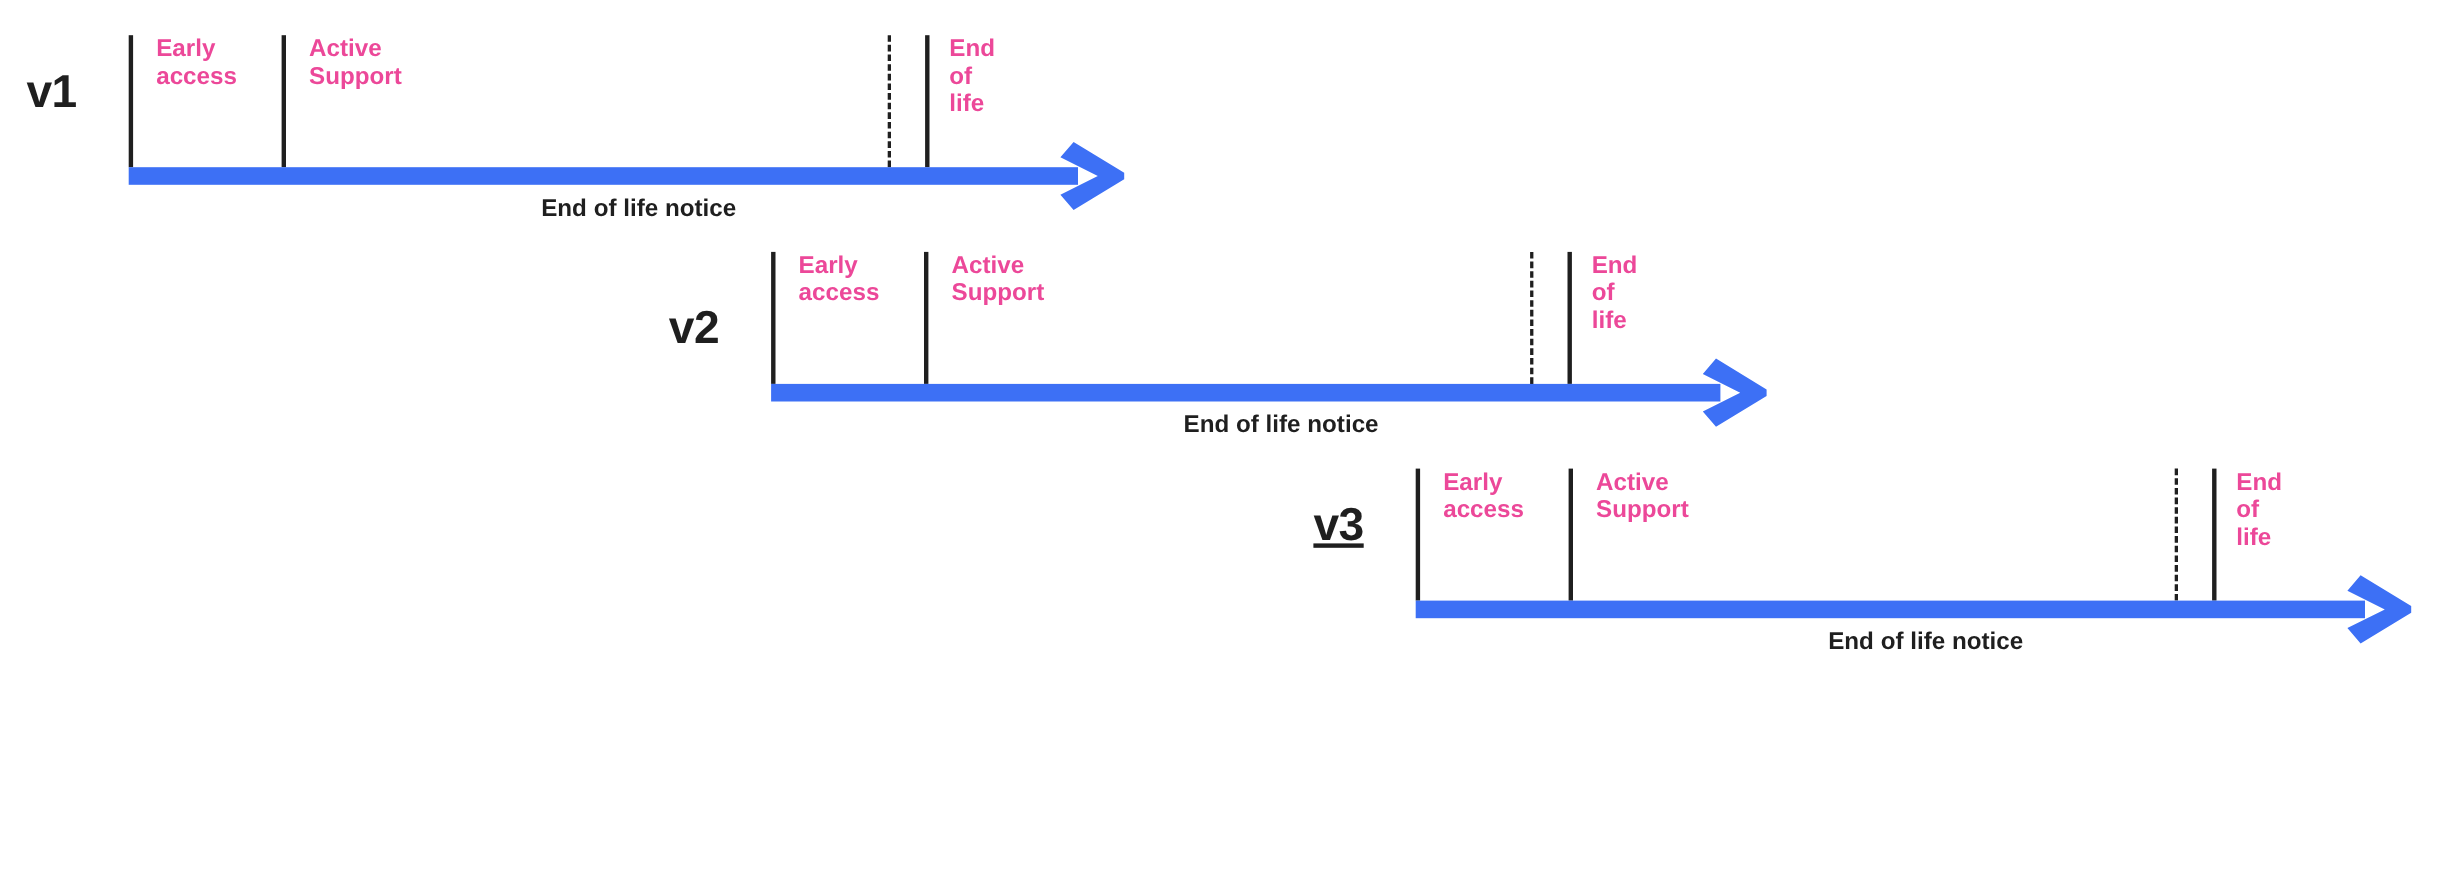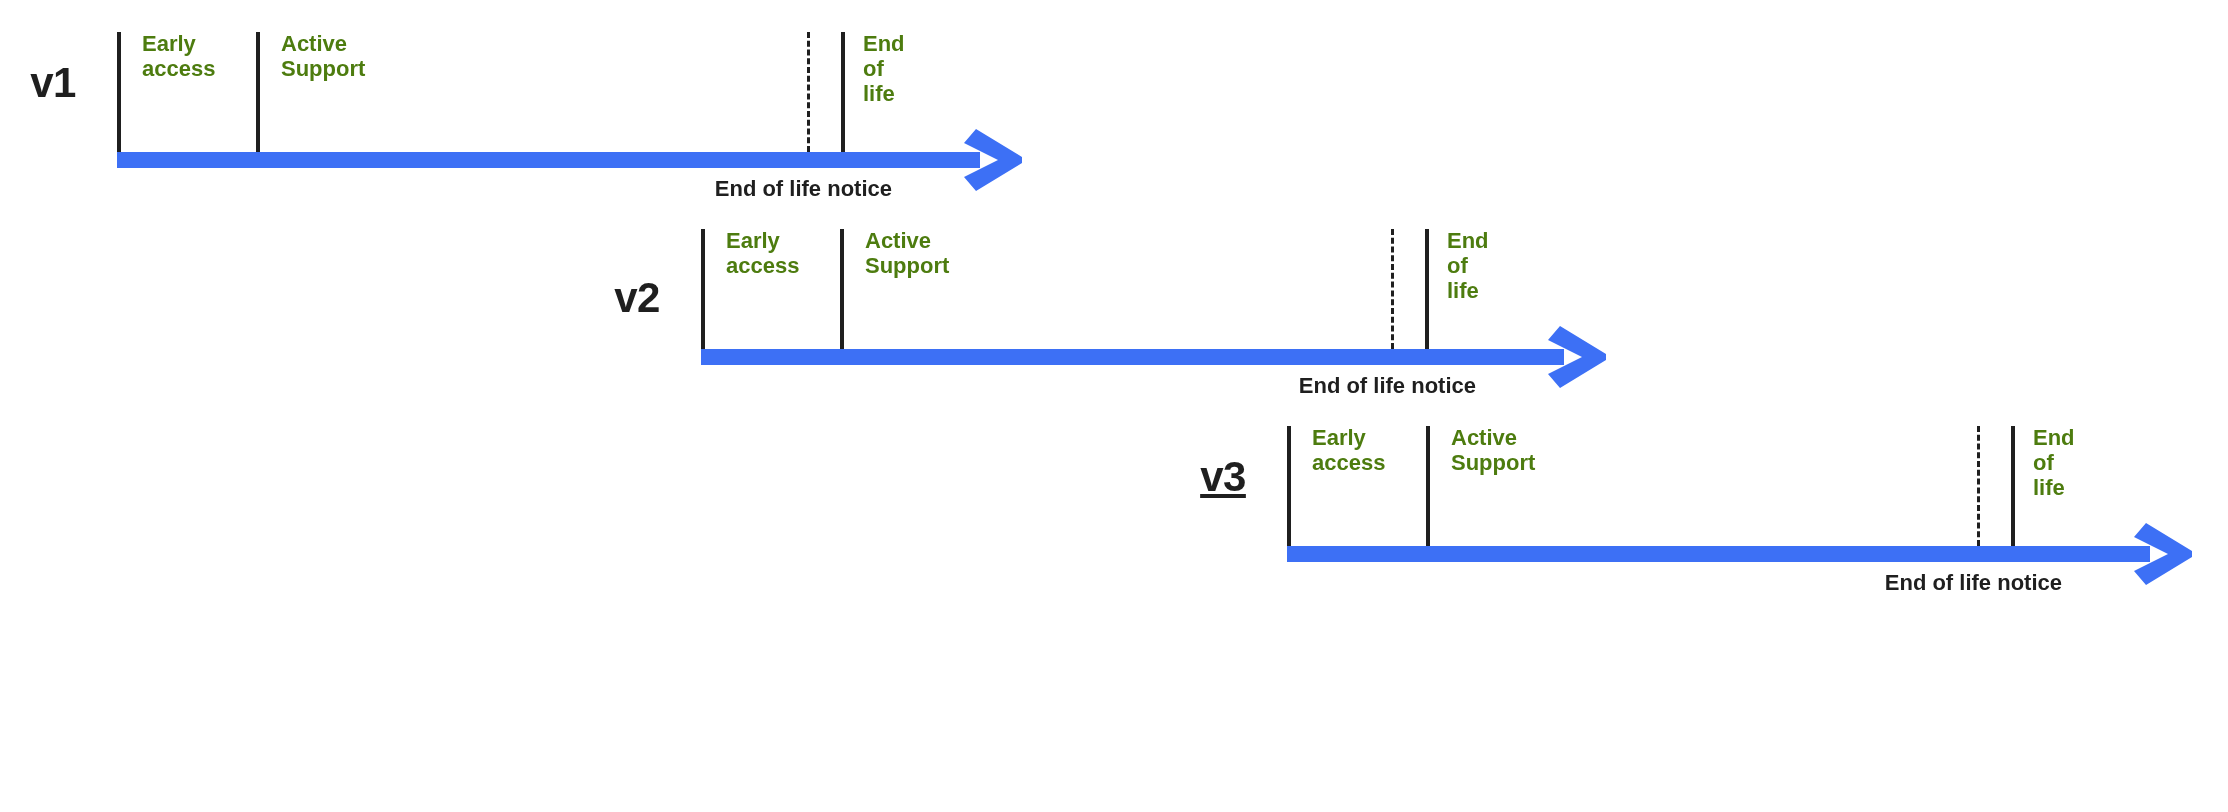--- a/index.html
+++ b/index.html
@@ -16,21 +16,21 @@
 
   
   .ver-label{
     position:absolute;
     font-size:42px;
     font-weight:bold;
     color:#1f1f1f;
     letter-spacing:-0.5px;
     line-height:1;
     white-space:nowrap;
-    text-align:center;
+    text-align:left;
   }
 
   
   .tick{
     position:absolute;
     width:4px;
     background:#1f1f1f;
     top:0;
   }
 
@@ -40,21 +40,21 @@
     top:0;
     width:0;
     border-left:3px dashed #1f1f1f;
   }
 
   
   .phase-label{
     position:absolute;
     font-size:22px;
     font-weight:bold;
-    color:#4d7c0f;
+    color:#ec4899;
     line-height:25px;
     white-space:pre-line;
   }
 
   
   .shaft{
     position:absolute;
     height:16px;
     background:#3d70f5;
   }
@@ -65,21 +65,21 @@
     display:block;
   }
 
   
   .notice-label{
     position:absolute;
     font-size:22px;
     font-weight:bold;
     color:#1f1f1f;
     white-space:nowrap;
-    text-align:right;
+    text-align:left;
   }
 </style>
 </head>
 <body>
 
 <div id="canvas">
     <div class="timeline">
       <div class="ver-label" style="left: 24px; top: 62px; width: 58px;">v1</div>
       <div class="tick" style="left: 117px; top: 32px; height: 120px;"></div>
       <div class="tick" style="left: 256px; top: 32px; height: 120px;"></div>

